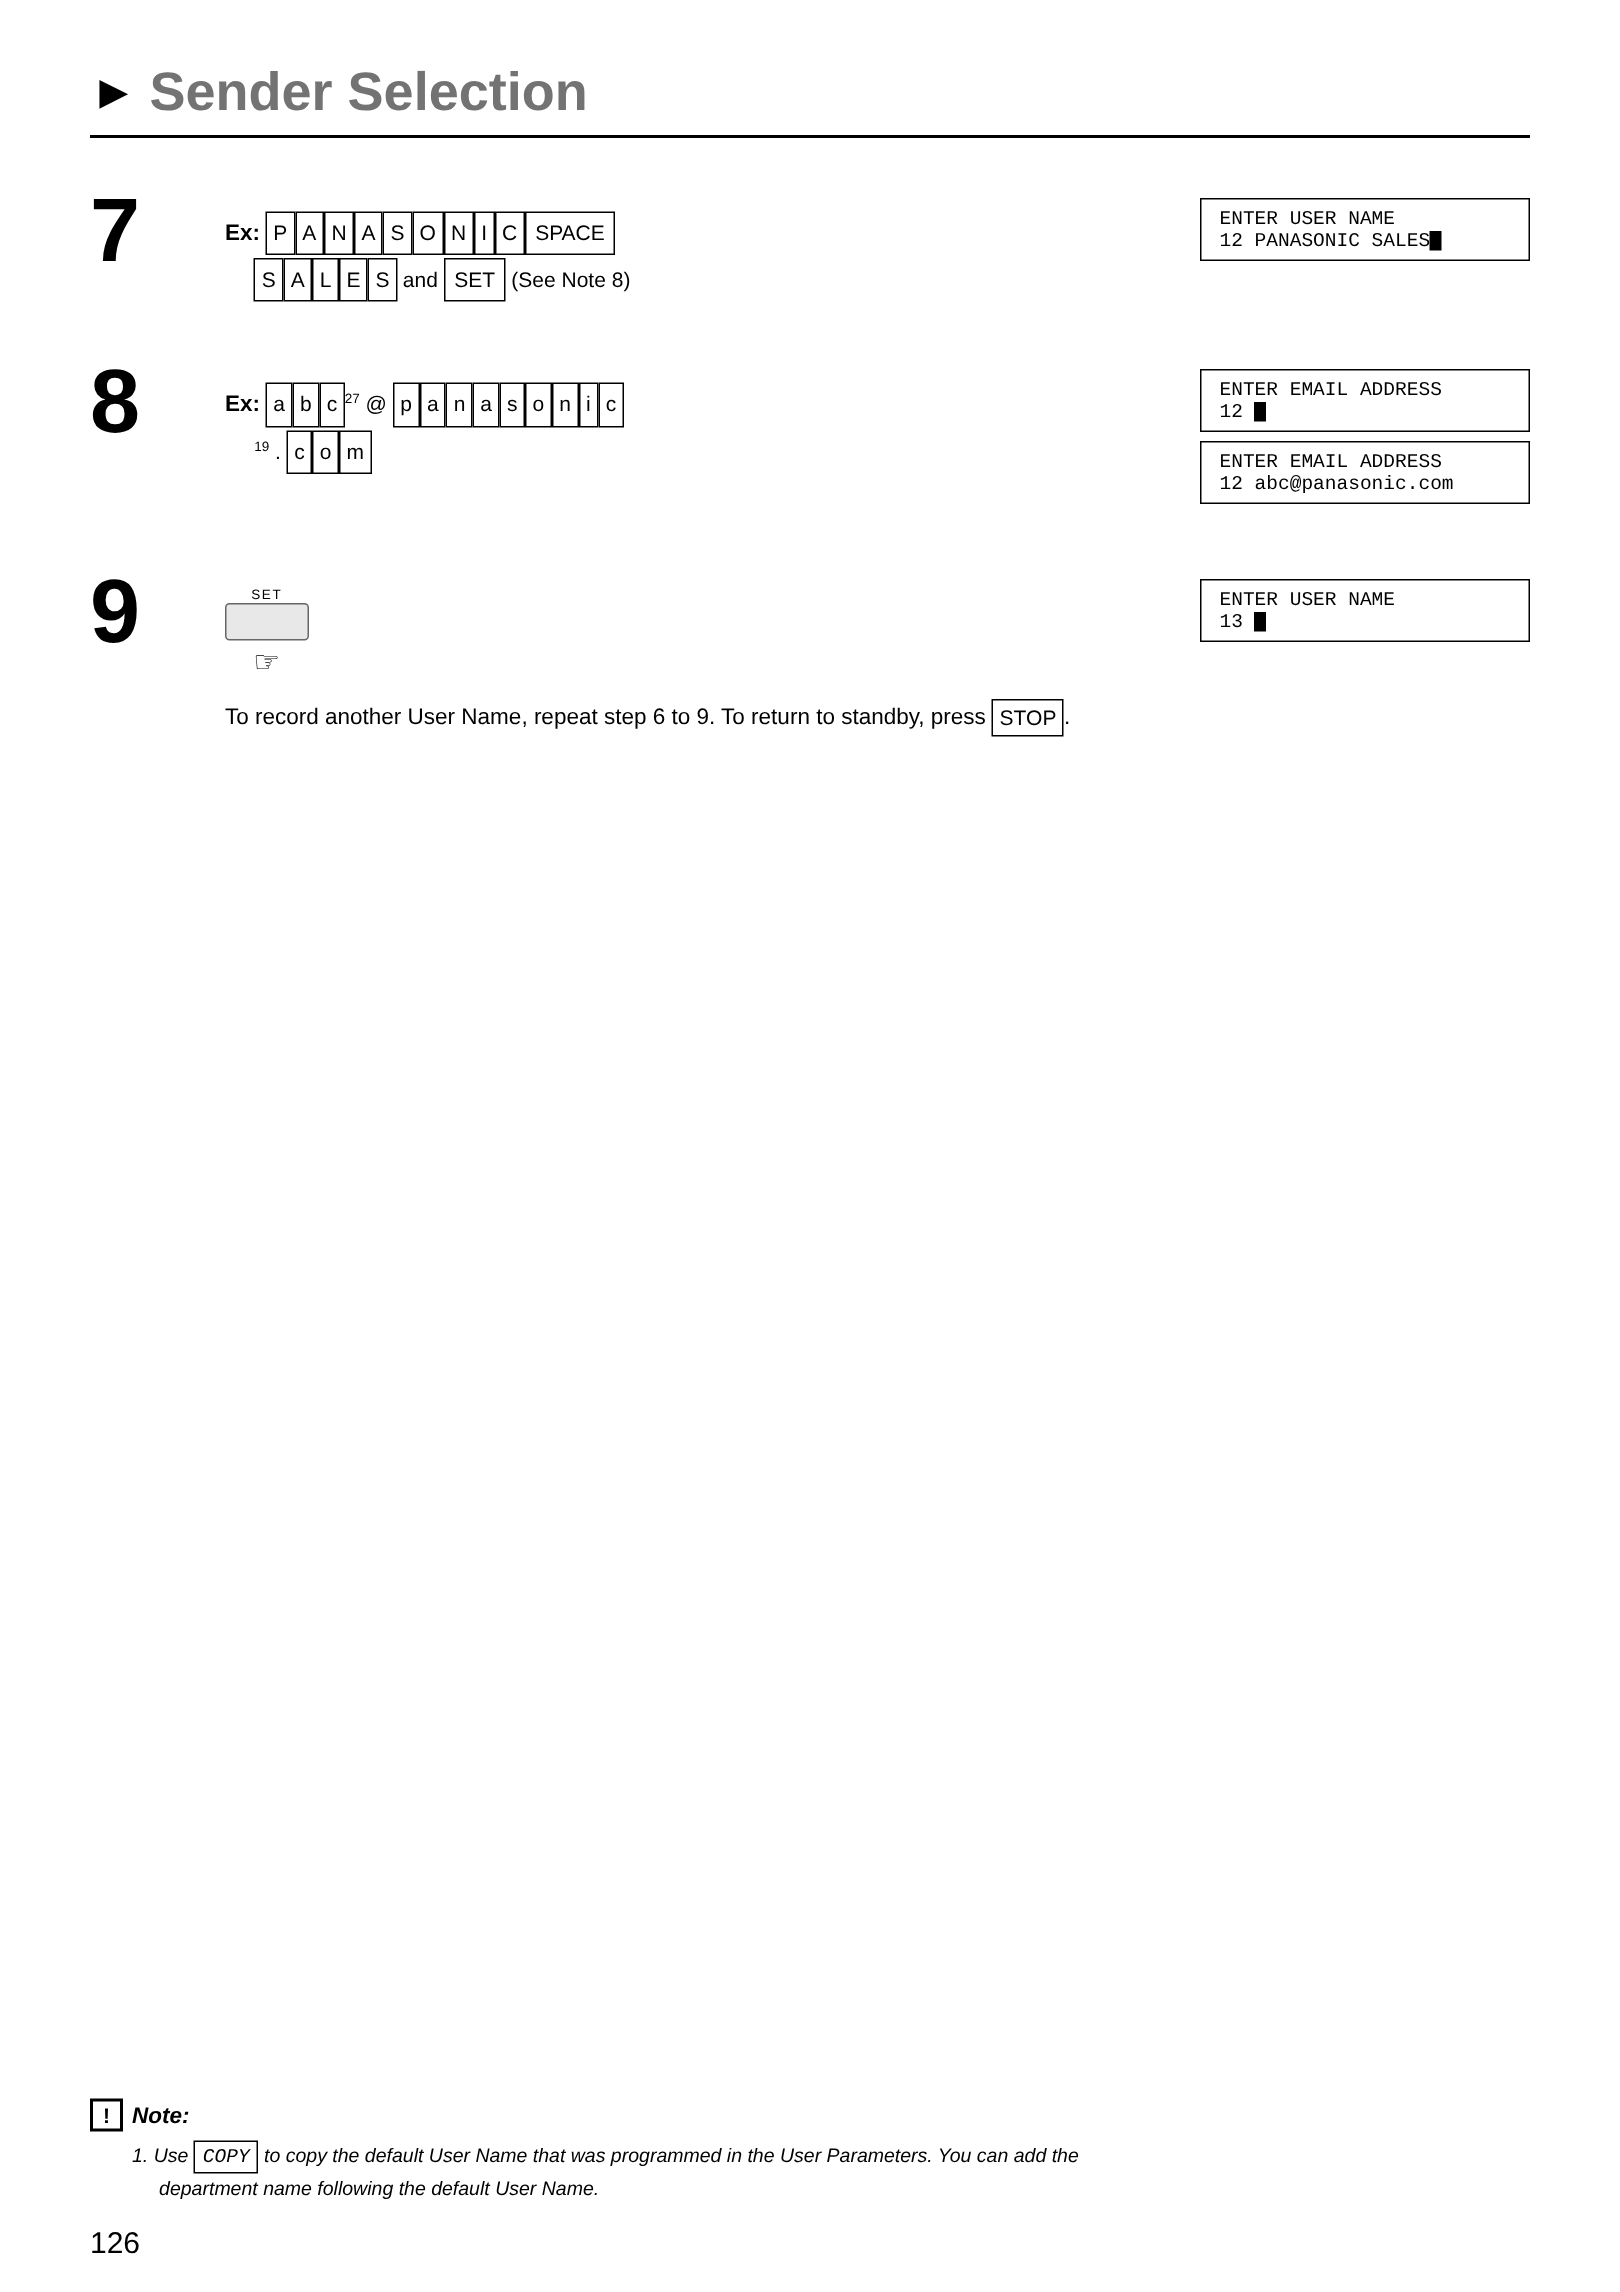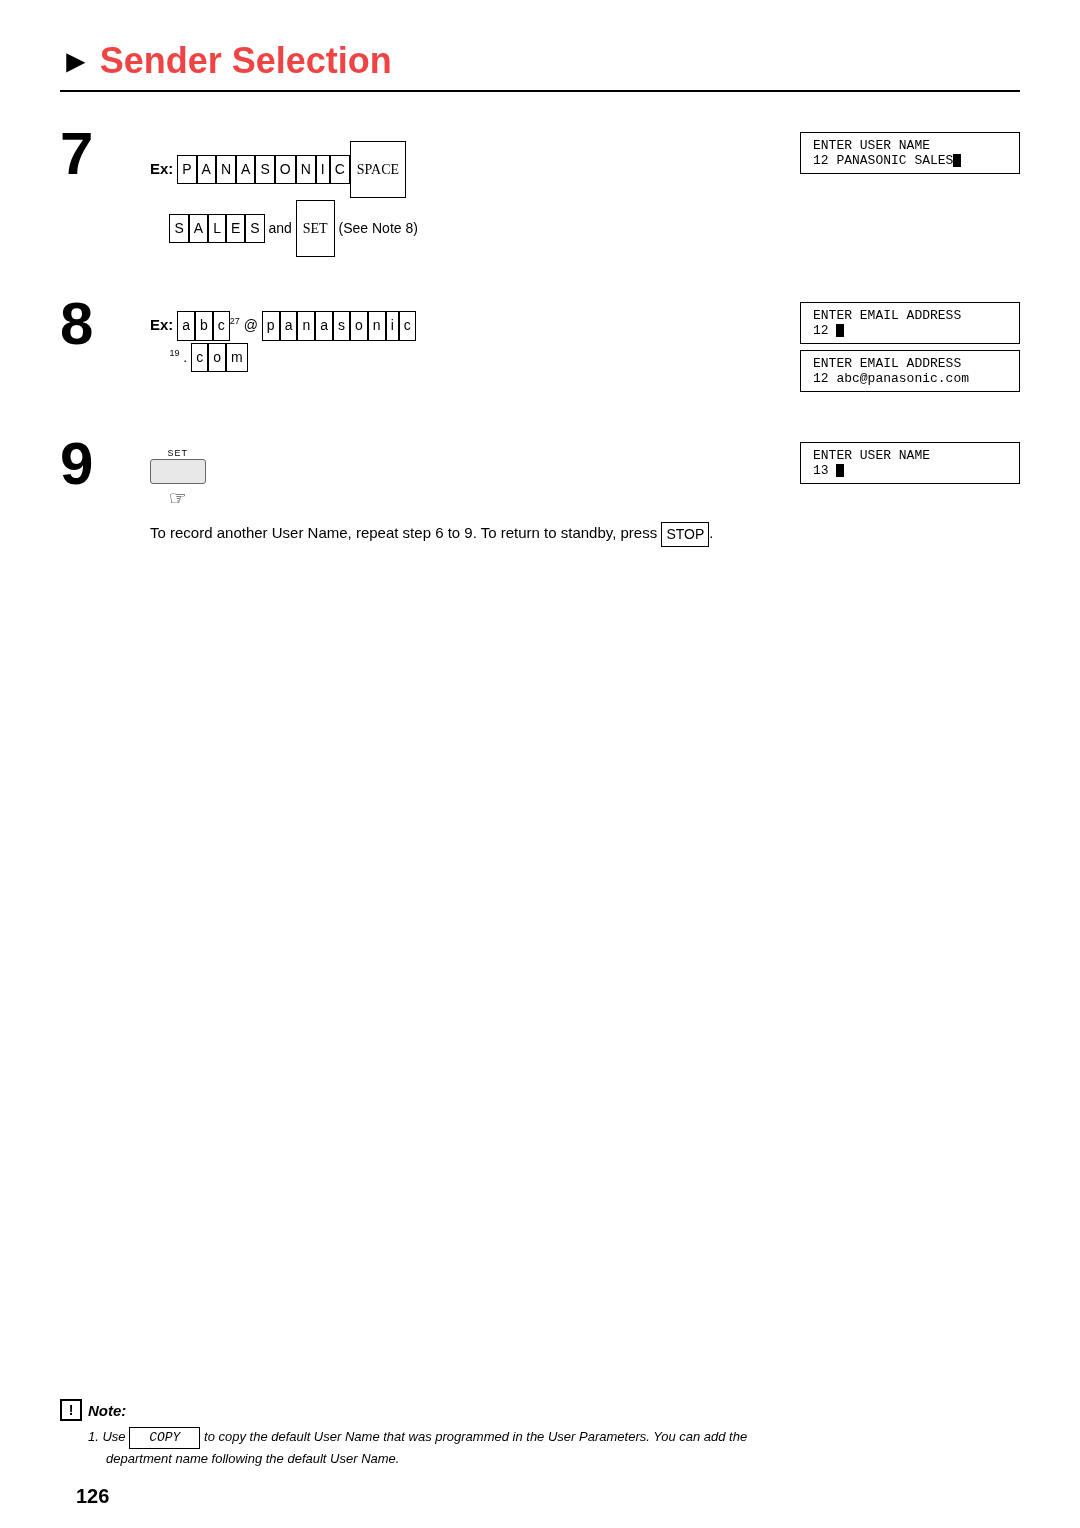--- a/index.html
+++ b/index.html
@@ -29,21 +29,21 @@
     }
     .title-arrow {
       font-size: 32px;
       font-weight: bold;
       margin-right: 8px;
       color: #000;
     }
     .title-text {
       font-size: 36px;
       font-weight: bold;
-      color: #ef4444;
+      color: #737373;
     }
 
     
     .step-row {
       display: flex;
       align-items: flex-start;
       margin-bottom: 44px;
     }
     .step-number {
       font-size: 60px;
@@ -84,22 +84,22 @@
       border: 1.5px solid #000;
       padding: 1px 4px;
       font-family: Arial, sans-serif;
       font-size: 14px;
       background: #fff;
       margin: 1px 0;
     }
     .key-wide {
       display: inline-block;
       border: 1.5px solid #000;
-      padding: 15px 6px;
-      font-family: Liberation Serif, serif;
+      padding: 1px 6px;
+      font-family: Liberation Sans, sans-serif;
       font-size: 14px;
       background: #fff;
       margin: 1px 0;
     }
 
     
     .ex-label {
       font-weight: bold;
       font-size: 15px;
       margin-top: 43px;
@@ -186,38 +186,38 @@
       font-size: 13px;
       font-style: italic;
       line-height: 1.5;
       padding-left: 28px;
     }
 
     
     .page-number {
       position: absolute;
       bottom: 20px;
-      left: 76px;
+      left: 60px;
       font-size: 20px;
-      font-weight: bold;
+      font-weight: normal;
     }
 
     
     .cursor {
       display: inline-block;
       width: 8px;
       height: 13px;
       background: #000;
       vertical-align: middle;
     }
 
     .inline-key {
       display: inline-block;
       border: 1.5px solid #000;
-      padding: 0px 19px;
+      padding: 0px 5px;
       font-size: 13px;
       font-family: 'Courier New', monospace;
       background: #fff;
       vertical-align: middle;
     }
 
     .stop-key {
       display: inline-block;
       border: 1.5px solid #000;
       padding: 1px 4px;

